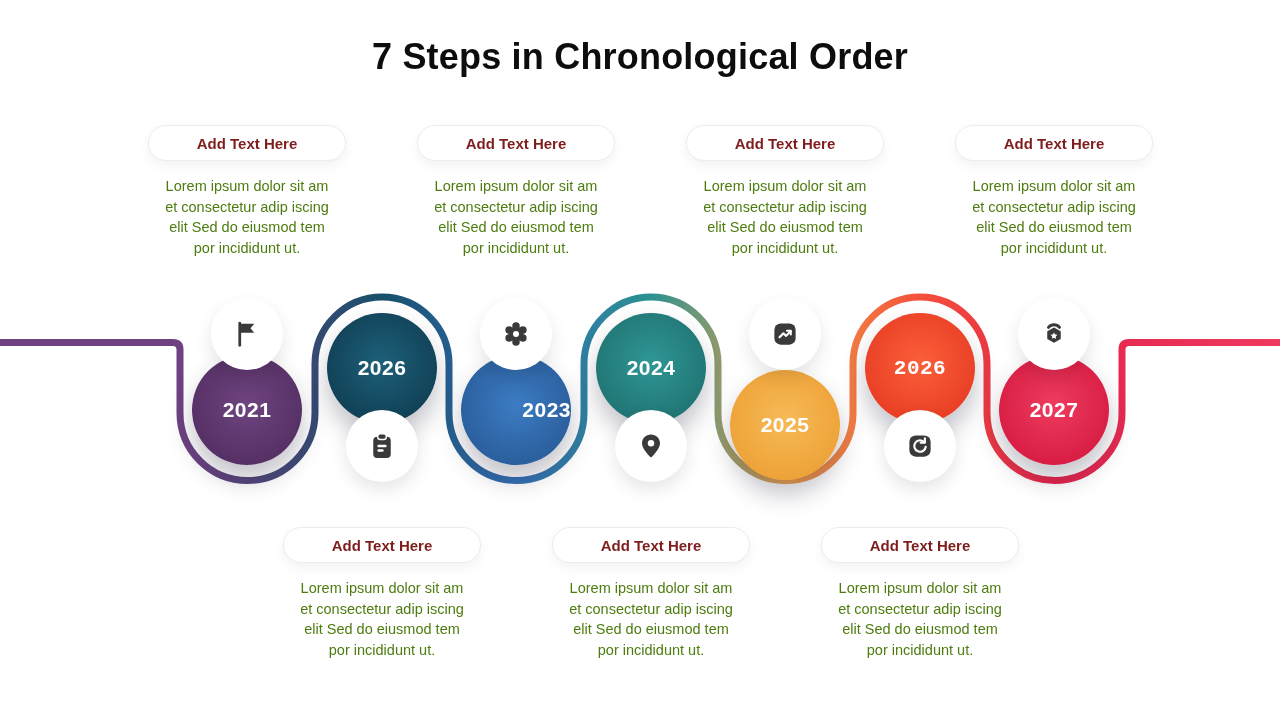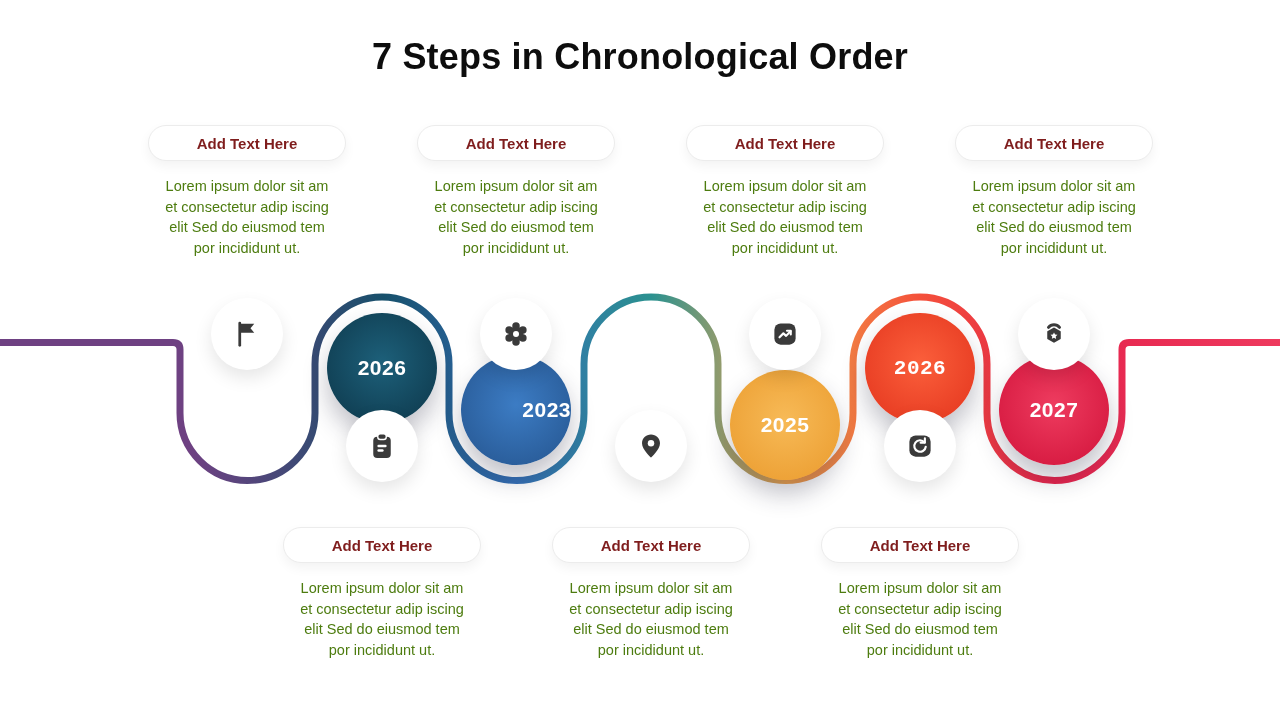--- a/index.html
+++ b/index.html
@@ -84,25 +84,31 @@
     <path id="timelinePath" d="M 0 342.5 H 173 Q 180 342.5 180 349.5 V 413
          A 67.5 67.5 0 0 0 315 413 V 364
          A 67 67 0 0 1 449 364 V 413
          A 67.5 67.5 0 0 0 584 413 V 364
          A 67 67 0 0 1 718 364 V 413
          A 67.5 67.5 0 0 0 853 413 V 364
          A 67 67 0 0 1 987 364 V 413
          A 67.5 67.5 0 0 0 1122 413 V 349.5 Q 1122 342.5 1129 342.5 H 1280" fill="none" stroke="url(#lineGrad)" stroke-width="7"></path>
   </svg>
 
+  <div class="year-circle" style="left: 192px; top: 355px; background: radial-gradient(circle at 50% 45%, rgb(111, 68, 128) 0%, rgb(81, 45, 96) 85%);">
+    <span class="year-label">2021</span>
+  </div>
   <div class="year-circle" style="left: 327px; top: 313px; background: radial-gradient(circle at 50% 45%, rgb(29, 96, 122) 0%, rgb(15, 60, 80) 85%);">
     <span class="year-label">2026</span>
   </div>
   <div class="year-circle" style="left: 461px; top: 355px; background: radial-gradient(circle at 50% 45%, rgb(60, 124, 196) 0%, rgb(40, 90, 150) 85%); justify-content: flex-end;">
     <span class="year-label">2023</span>
+  </div>
+  <div class="year-circle" style="left: 596px; top: 313px; background: radial-gradient(circle at 50% 45%, rgb(47, 151, 149) 0%, rgb(30, 112, 111) 85%);">
+    <span class="year-label">2024</span>
   </div>
   <div class="year-circle" style="left: 730px; top: 370px; background: radial-gradient(circle at 50% 45%, rgb(247, 186, 87) 0%, rgb(236, 159, 51) 85%);">
     <span class="year-label">2025</span>
   </div>
   <div class="year-circle" style="left: 865px; top: 313px; background: radial-gradient(circle at 50% 45%, rgb(251, 95, 59) 0%, rgb(230, 58, 33) 85%); font-family: Liberation Mono, monospace;">
     <span class="year-label">2026</span>
   </div>
   <div class="year-circle" style="left: 999px; top: 355px; background: radial-gradient(circle at 50% 45%, rgb(238, 60, 95) 0%, rgb(213, 24, 63) 85%);">
     <span class="year-label">2027</span>
   </div>

